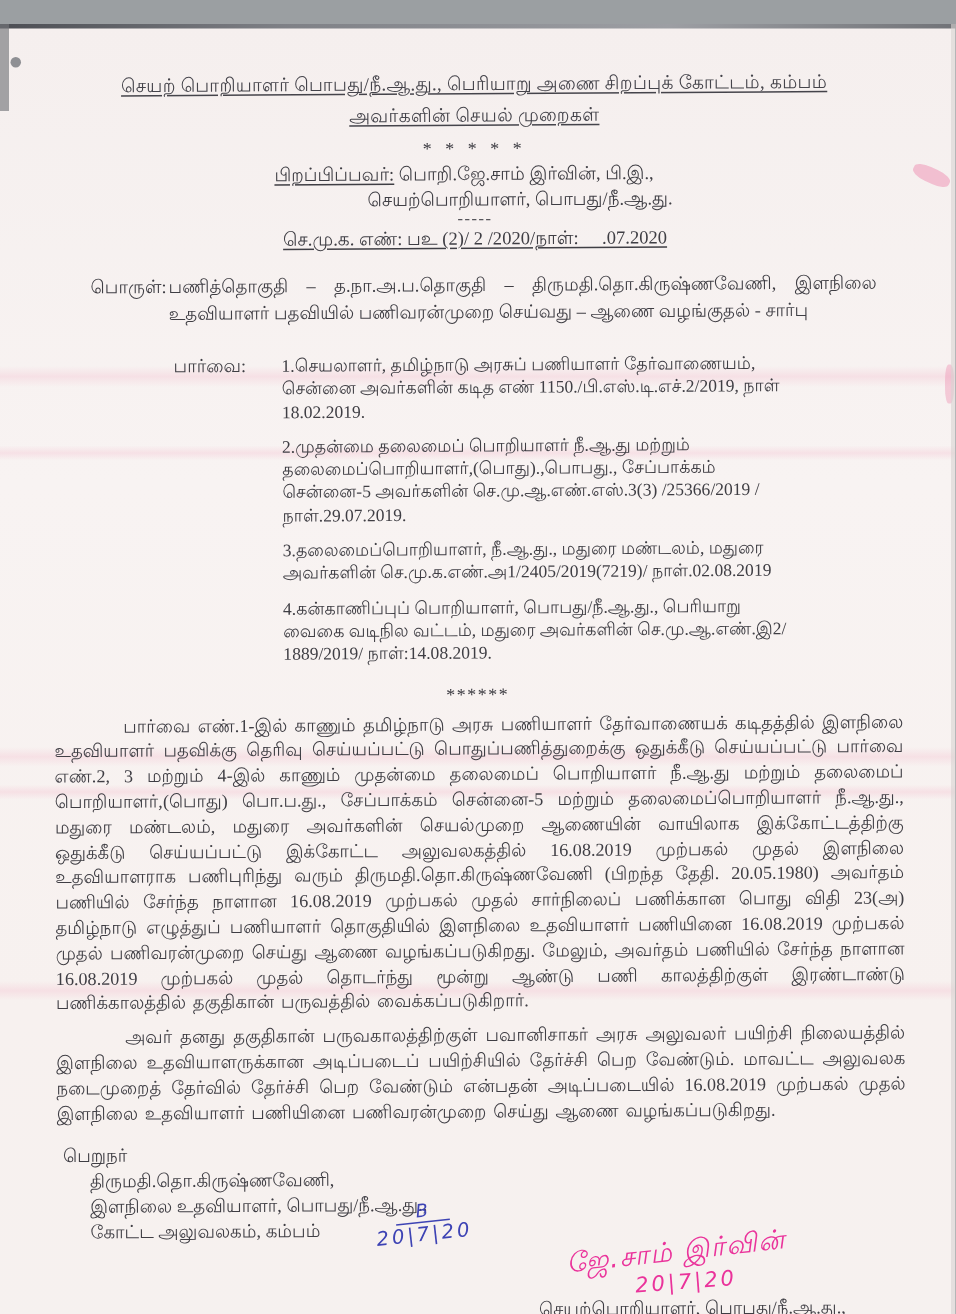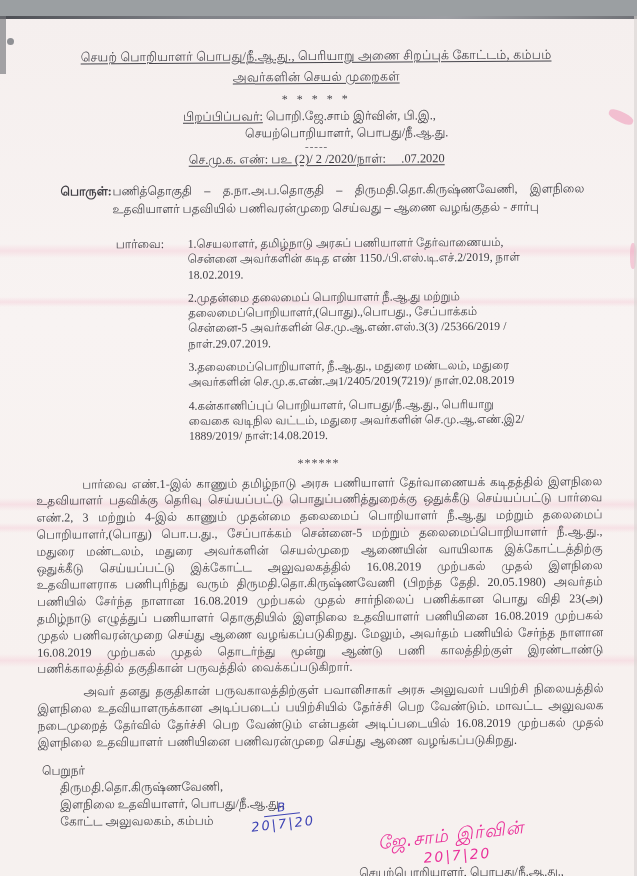--- a/index.html
+++ b/index.html
@@ -37,21 +37,21 @@
   .content{position:absolute;inset:0;transform:rotate(-0.35deg);padding-top:33px;}
   .u{text-decoration:underline;text-underline-offset:2px;}
   .hdr{text-align:center;font-size:12.5px;letter-spacing:.2px;color:#45444b;}
   .hdr2{margin-top:5px;}
   .stars-top{text-align:center;margin-top:6px;font-size:12px;letter-spacing:3px;}
   .issuer{margin:1px 0 0 185px;font-size:12.3px;line-height:17px;}
   .issuer-l2{padding-left:62px;}
   .dashes{text-align:center;font-size:11px;letter-spacing:1px;color:#55545a;line-height:9px;}
   .refline{text-align:center;font-size:12.4px;margin-top:1px;}
   .subject{display:flex;margin:13px 0 0 62px;font-size:12.2px;line-height:18px;}
-  .subject-label{width:52px;flex:none;font-weight:bold;}
+  .subject-label{width:52px;flex:none;}
   .subject-text{width:472px;text-align:justify;}
   .refs{display:flex;margin:19px 0 0 117px;font-size:11.7px;line-height:15.3px;}
   .refs-label{width:72px;flex:none;font-size:12.2px;}
   .refs-items{width:342px;}
   .ref-item{margin-bottom:8px;}
   .stars-mid{text-align:center;margin-top:4px;font-size:12px;letter-spacing:1px;}
   .para{margin:4px 35px 0 36px;font-size:12.1px;line-height:16.8px;text-align:justify;
     text-indent:46px;word-spacing:1.5px;}
   .para2{margin-top:6px;}
   .recipient{margin:12px 0 0 40px;font-size:12.2px;line-height:17px;}

